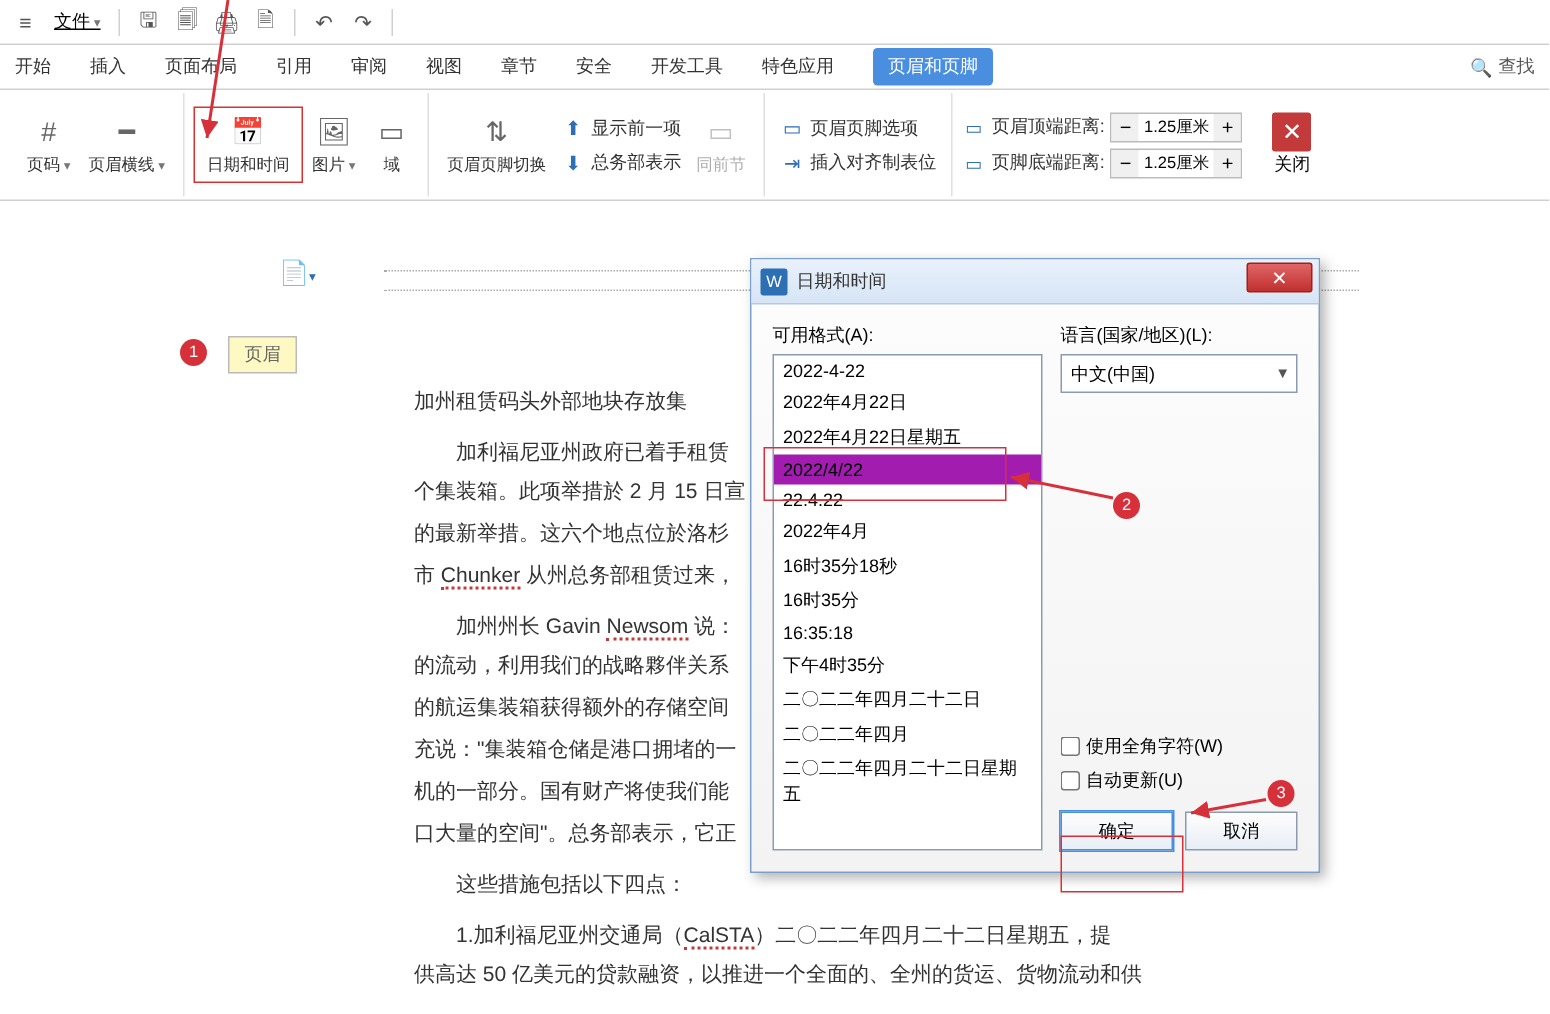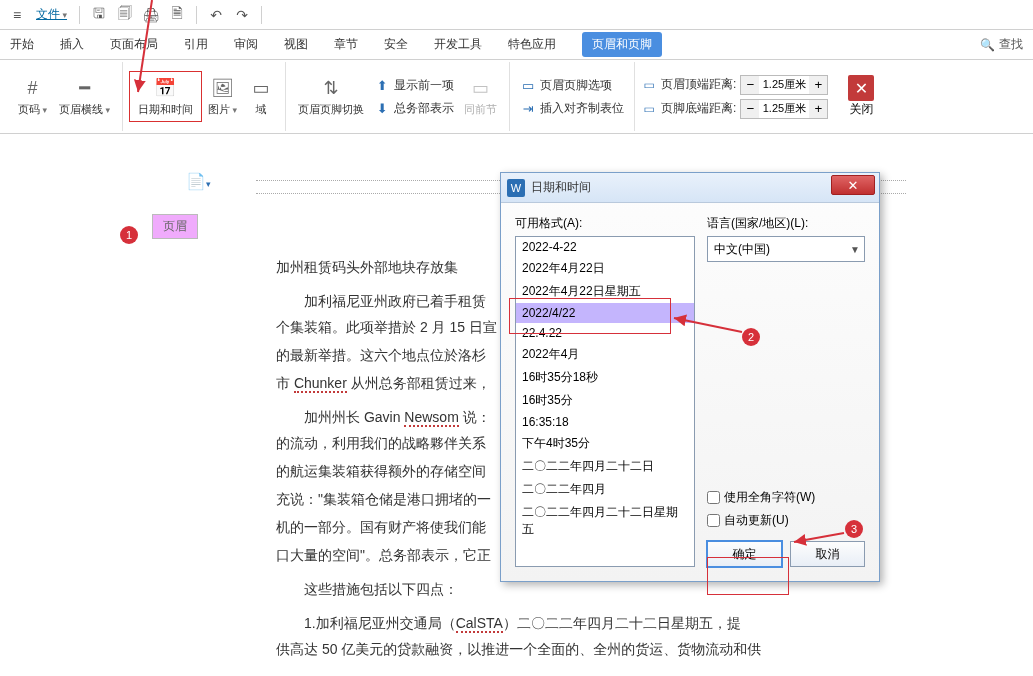--- a/index.html
+++ b/index.html
@@ -1,20 +1,20 @@
 <!DOCTYPE html>
 <html><head>
 <meta charset="utf-8">
 <style>
 * { box-sizing: border-box; margin: 0; padding: 0; }
 body { font-family: "Microsoft YaHei", sans-serif; font-size: 12px; background: #fff; width: 1033px; height: 676px; overflow: hidden; position: relative; }
 .toolbar { height: 30px; border-bottom: 1px solid #d0d0d0; display: flex; align-items: center; padding: 0 6px; gap: 4px; background: #fff; }
 .toolbar .sep { width: 1px; height: 18px; background: #d0d0d0; margin: 0 4px; }
 .toolbar .icon-btn { width: 22px; height: 22px; display: flex; align-items: center; justify-content: center; color: #555; cursor: pointer; font-size: 14px; }
-.toolbar .menu-label { color: #0369a1; cursor: pointer; padding: 2px 4px; text-decoration: underline; }
+.toolbar .menu-label { color: #000000; cursor: pointer; padding: 2px 4px; text-decoration: underline; }
 .tabs { height: 30px; display: flex; align-items: center; padding: 0 10px; gap: 26px; border-bottom: 1px solid #d0d0d0; background: #fff; }
 .tabs .tab { color: #333; cursor: pointer; }
 .tabs .tab.active { background: #4a8ee0; color: #fff; padding: 4px 10px; border-radius: 3px; }
 .tabs .search { margin-left: auto; display: flex; align-items: center; gap: 4px; color: #555; }
 .ribbon { height: 74px; border-bottom: 1px solid #d0d0d0; display: flex; align-items: center; padding: 2px 6px; background: #fff; }
 .ribbon-group { display: flex; align-items: center; height: 100%; padding: 0 6px; border-right: 1px solid #e0e0e0; }
 .ribbon-btn { display: flex; flex-direction: column; align-items: center; justify-content: center; gap: 2px; padding: 2px 6px; color: #555; cursor: pointer; }
 .ribbon-btn .ico { width: 24px; height: 24px; display: flex; align-items: center; justify-content: center; font-size: 18px; color: #666; }
 .ribbon-btn .lbl { font-size: 11px; color: #333; }
 .ribbon-btn.highlighted { border: 1px solid #d93030; padding: 4px 8px; }
@@ -26,38 +26,38 @@
 .spin-row .sico { width: 16px; height: 14px; font-size: 12px; color: #2c6fb3; display: flex; align-items: center; justify-content: center; }
 .spin-row .lbl { color: #333; }
 .spin-row .spinner { border: 1px solid #bbb; height: 20px; display: flex; align-items: center; }
 .spin-row .spinner button { width: 18px; height: 18px; border: none; background: #f0f0f0; cursor: pointer; }
 .spin-row .spinner input { width: 50px; border: none; text-align: center; font-size: 11px; outline: none; }
 .close-btn { display: flex; flex-direction: column; align-items: center; padding: 4px 8px; cursor: pointer; }
 .close-btn .x { width: 26px; height: 26px; background: #c23a3a; color: #fff; display: flex; align-items: center; justify-content: center; font-size: 16px; border-radius: 2px; }
 .doc-area { position: absolute; top: 134px; left: 0; right: 0; bottom: 0; background: #fff; }
 .page-icon { position: absolute; left: 186px; top: 38px; color: #2c6fb3; font-size: 16px; }
 .header-area { position: absolute; left: 256px; top: 46px; width: 650px; height: 14px; border-top: 1px dotted #aaa; border-bottom: 1px dotted #aaa; }
-.header-tag { position: absolute; left: 152px; top: 80px; border: 1px solid #bbb; background: #f0abfc; padding: 3px 10px; color: #666; font-size: 12px; }
+.header-tag { position: absolute; left: 152px; top: 90px; border: 1px solid #bbb; background: #fef9c3; padding: 3px 10px; color: #666; font-size: 12px; }
 .badge1 { position: absolute; left: 120px; top: 92px; width: 18px; height: 18px; background: #d6303a; color: #fff; border-radius: 50%; display: flex; align-items: center; justify-content: center; font-size: 11px; }
 .content { position: absolute; left: 276px; top: 120px; width: 620px; color: #333; font-size: 14px; line-height: 26px; }
 .content .t { text-indent: 0; margin-bottom: 2px; }
 .content .p { text-indent: 2em; margin-top: 8px; }
 .content .wavy { border-bottom: 2px dotted #c23a3a; }
 .arrow1 { position: absolute; left: 134px; top: 0px; width: 50px; height: 120px; pointer-events: none; }
 .dialog { position: absolute; left: 500px; top: 172px; width: 380px; background: linear-gradient(#fdfdfd,#f3f3f3); border: 1px solid #7a9fc9; box-shadow: 3px 3px 8px rgba(0,0,0,0.3); }
 .dlg-title { height: 30px; background: linear-gradient(#e9f1fb,#d6e5f6); display: flex; align-items: center; padding: 0 6px; gap: 6px; border-bottom: 1px solid #b9c9dc; position: relative; }
 .dlg-title .logo { width: 18px; height: 18px; background: #2c6fb3; color: #fff; display: flex; align-items: center; justify-content: center; font-size: 11px; border-radius: 2px; }
 .dlg-title .txt { color: #333; }
 .dlg-close { position: absolute; right: 4px; top: 2px; width: 44px; height: 20px; background: linear-gradient(#e06565,#c03030); color: #fff; display: flex; align-items: center; justify-content: center; border-radius: 2px; font-size: 13px; cursor: pointer; border: 1px solid #a02020; }
 .dlg-body { padding: 12px 14px 14px; display: flex; gap: 12px; height: 378px; }
 .dlg-left { width: 180px; display: flex; flex-direction: column; }
 .dlg-left .lbl { margin-bottom: 4px; }
 .dlg-list { border: 1px solid #8a9bb0; background: #fff; flex: 1; overflow: auto; }
 .dlg-list .item { padding: 3px 6px; cursor: pointer; }
-.dlg-list .item.sel { background: #c4b5fd; }
+.dlg-list .item.sel { background: #a21caf; }
 .dlg-list .item.striked { text-decoration: line-through; }
 .dlg-right { flex: 1; display: flex; flex-direction: column; }
 .dlg-right .lbl { margin-bottom: 4px; }
 .lang-sel { border: 1px solid #8a9bb0; background: #fff; height: 26px; display: flex; align-items: center; padding: 0 6px; cursor: pointer; position: relative; }
 .lang-sel::after { content: "▼"; position: absolute; right: 4px; font-size: 10px; color: #555; }
 .dlg-checks { margin-top: auto; display: flex; flex-direction: column; gap: 6px; }
 .dlg-checks label { display: flex; align-items: center; gap: 4px; cursor: pointer; }
 .dlg-buttons { margin-top: 12px; display: flex; gap: 8px; }
 .dlg-buttons button { flex: 1; height: 26px; border: 1px solid #8a9bb0; background: linear-gradient(#fdfdfd,#e8eef6); cursor: pointer; font-size: 12px; font-family: inherit; }
 .dlg-buttons button.ok { border: 1px solid #4a8ee0; outline: 1px solid #4a8ee0; }

